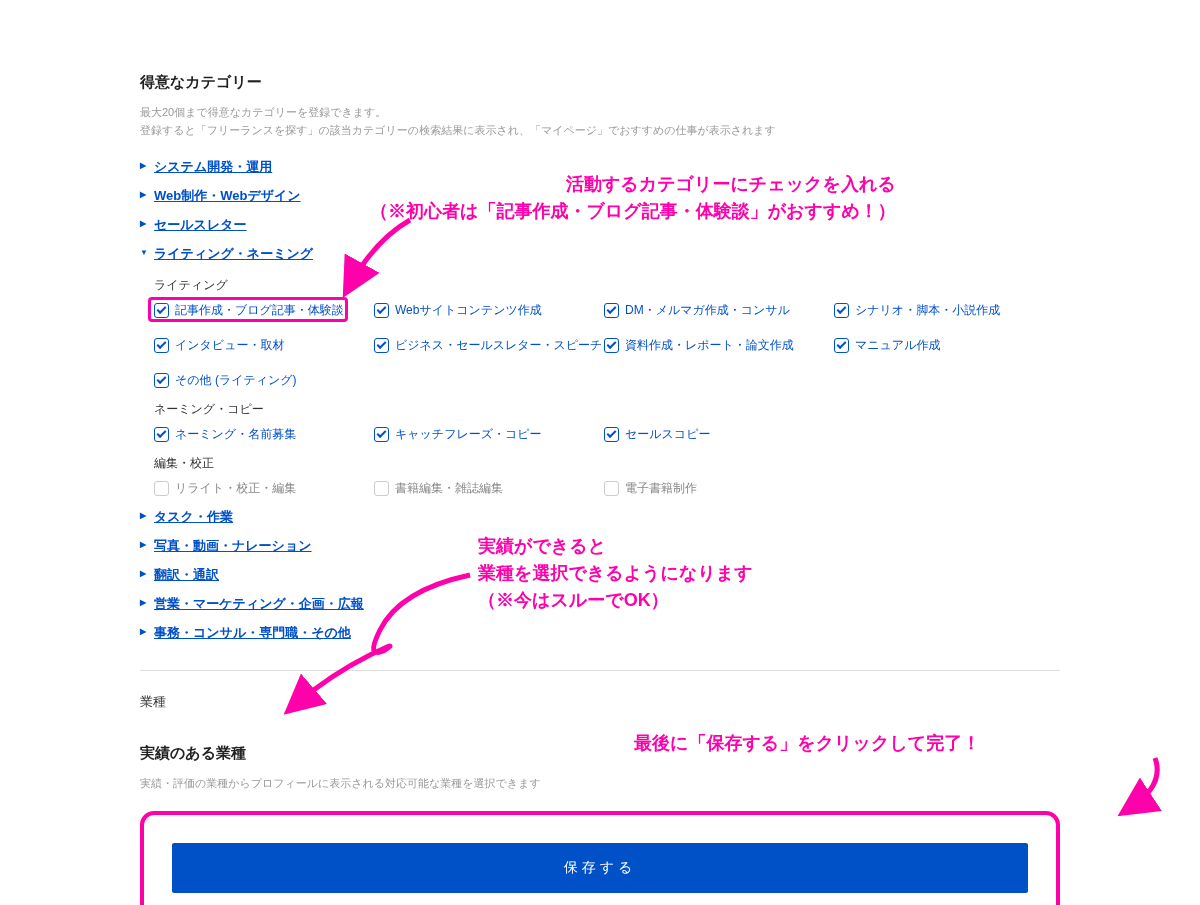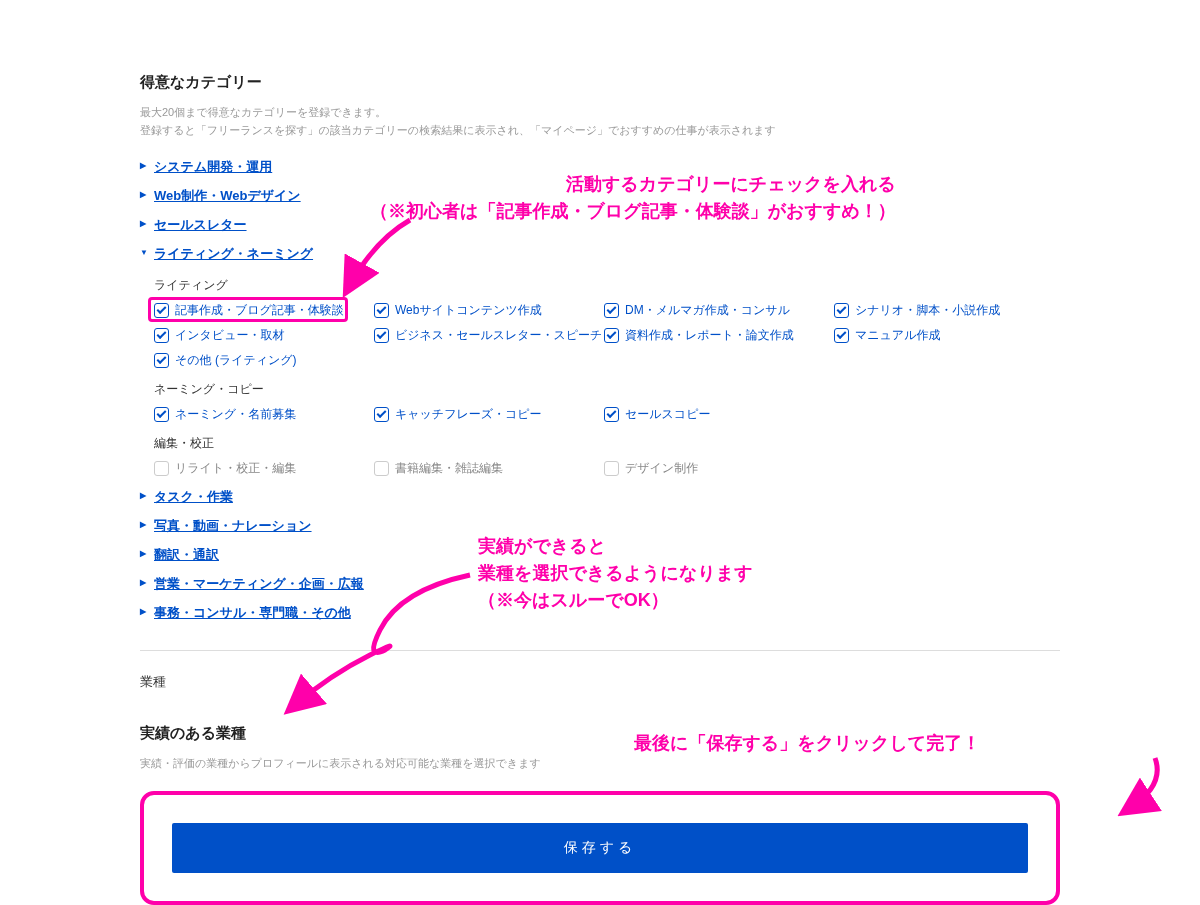--- a/index.html
+++ b/index.html
@@ -59,21 +59,21 @@
   }
   .sub-heading {
     font-size: 12px;
     font-weight: 400;
     color: #333;
     margin: 12px 0 8px 0;
   }
   .check-grid {
     display: grid;
     grid-template-columns: 220px 230px 230px 220px;
-    row-gap: 8px;
+    row-gap: 18px;
     margin-bottom: 6px;
   }
   .check-item {
     display: flex;
     align-items: center;
     font-size: 12px;
     color: #0050c8;
     cursor: pointer;
     position: relative;
   }
@@ -239,21 +239,21 @@
           <div class="check-item unchecked">
               <span class="cbox"></span>
               <span>リライト・校正・編集</span>
             </div>
           <div class="check-item unchecked">
               <span class="cbox"></span>
               <span>書籍編集・雑誌編集</span>
             </div>
           <div class="check-item unchecked">
               <span class="cbox"></span>
-              <span>デザイン制作</span>
+              <span>電子書籍制作</span>
             </div>
         </div>
       </div>
     </li>
     <li class="cat-item"><span class="cat-link">タスク・作業</span></li>
     <li class="cat-item"><span class="cat-link">写真・動画・ナレーション</span></li>
     <li class="cat-item"><span class="cat-link">翻訳・通訳</span></li>
     <li class="cat-item"><span class="cat-link">営業・マーケティング・企画・広報</span></li>
     <li class="cat-item"><span class="cat-link">事務・コンサル・専門職・その他</span></li>
   </ul>

